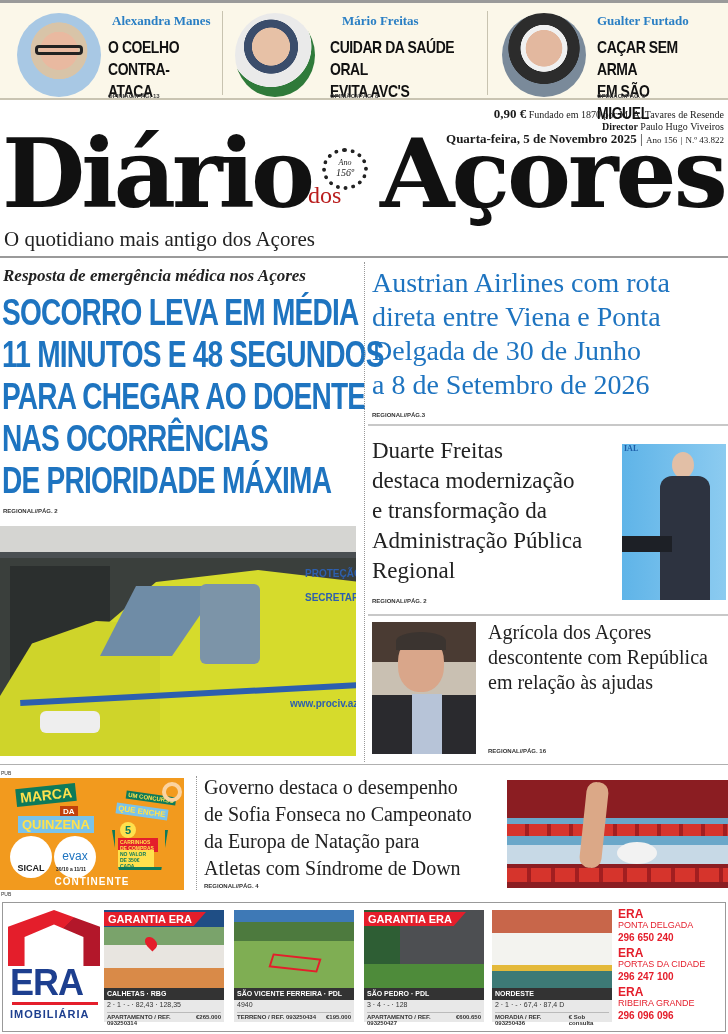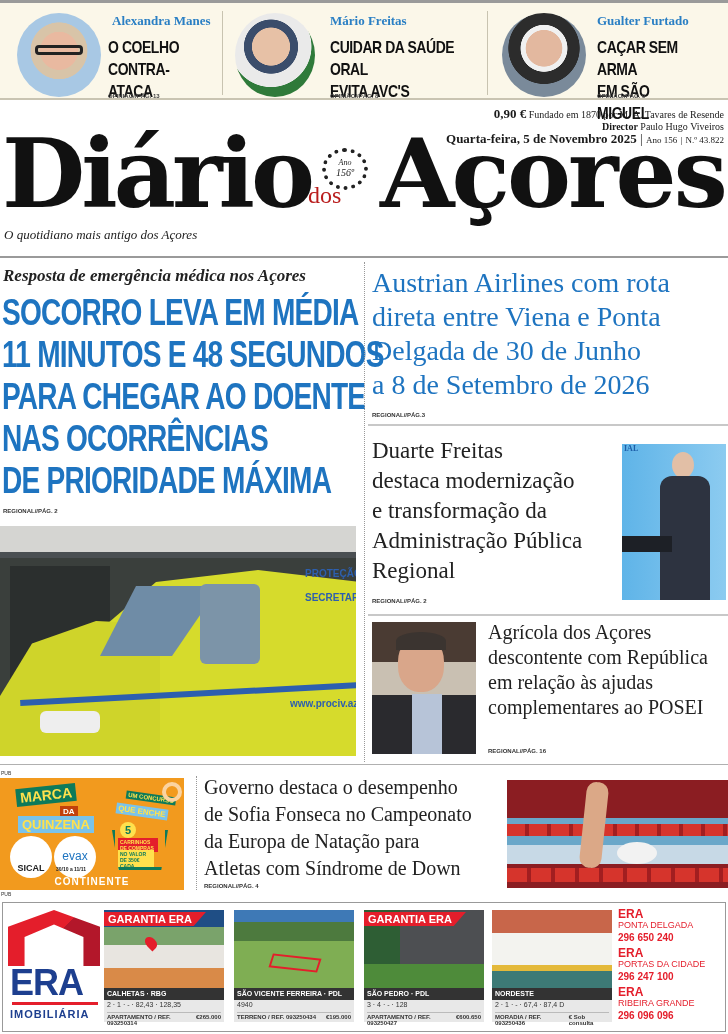--- a/index.html
+++ b/index.html
@@ -7,21 +7,21 @@
 .abs{position:absolute}
 .topbar{left:0;top:0;width:728px;height:100px;background:#fbf7e9;border-top:3px solid #9a9a9a;border-bottom:2px solid #c9c4b2}
 .op{position:absolute;top:4px;height:92px}
 .avatar{position:absolute;top:6px;width:84px;height:84px;border-radius:50%;overflow:hidden}
 .op-author{position:absolute;top:6px;font-family:"Liberation Serif",serif;color:#2a7fc4;font-size:13px;font-weight:bold}
 .op-title{position:absolute;top:30px;font-family:"Liberation Sans",sans-serif;font-weight:bold;font-size:17px;line-height:22px;letter-spacing:-0.5px;transform:scaleX(0.82);transform-origin:left top;color:#111}
 .op-ref{position:absolute;top:86px;font-family:"Liberation Sans",sans-serif;font-size:6px;font-weight:bold;color:#444}
 .vsep{position:absolute;top:8px;width:1px;height:84px;background:#c8c3b0}
 .mast-info{right:4px;top:108px;text-align:right;font-size:10px;line-height:12px}
 .mast-title{left:2px;top:124px;font-family:"DejaVu Serif","Liberation Serif",serif;font-weight:bold;font-size:96px;letter-spacing:-4px;line-height:100px;color:#111}
-.tagline{left:4px;top:227px;font-style:italic;font-size:13px;color:#222}
+.tagline{left:4px;top:227px;font-size:21px;color:#222}
 .rule{height:2px;background:#9a9a9a}
 .kicker{left:3px;top:266px;font-style:italic;font-weight:bold;font-size:17px;color:#222}
 .lead{left:2px;top:292px;width:360px;font-family:"Liberation Sans",sans-serif;font-weight:bold;font-size:36px;line-height:42px;color:#1e74c0;letter-spacing:-1px;transform:scaleX(0.78);transform-origin:left top;white-space:nowrap}
 .ref{font-family:"Liberation Sans",sans-serif;font-size:6px;font-weight:bold;color:#333}
 .hl{font-family:"Liberation Serif",serif;color:#222;font-size:23px;line-height:30px}
 .hl-blue{color:#1e74c0;font-size:28px;line-height:34px}
 .dotsep{width:0;border-left:1px dotted #999}
 .photo{overflow:hidden}
 .ad-card{position:absolute;top:910px;width:120px;height:112px;background:#e8e8e8}
 .ad-img{position:absolute;left:0;top:0;width:120px;height:78px}
@@ -42,21 +42,21 @@
     <div class="op-author" style="left:112px">Alexandra Manes</div>
     <div class="op-title" style="left:108px">
         <div>O COELHO</div>
         <div>CONTRA-ATACA</div>
       </div>
     <div class="op-ref" style="left:108px">OPINIÃO//PÁG. 13</div>
   </div>
   <div class="vsep" style="left:222px"></div>
   <div class="op" style="left:235px;width:250px">
     <div class="avatar" style="left:0;width:80px;background:radial-gradient(circle at 45% 40%,#e7c1a6 0 28%,#3b4d6b 29% 40%,#eaeaea 41% 60%,#2f7a3a 61%)"></div>
-    <div class="op-author" style="left:95px">Mário Freitas</div>
+    <div class="op-author" style="left:107px">Mário Freitas</div>
     <div class="op-title" style="left:95px">
         <div>CUIDAR DA SAÚDE ORAL</div>
         <div>EVITA AVC'S</div>
       </div>
     <div class="op-ref" style="left:95px">OPINIÃO//PÁG. 8</div>
   </div>
   <div class="vsep" style="left:487px"></div>
   <div class="op" style="left:490px;width:238px">
     <div class="avatar" style="left:12px;background:radial-gradient(circle at 50% 42%,#e3b89f 0 28%,#f0f0f0 29% 36%,#2c2c2c 37% 55%,#7a8a9a 56%)"></div>
     <div class="op-author" style="left:107px">Gualter Furtado</div>
@@ -141,21 +141,20 @@
 
 <div class="abs photo" style="left:372px;top:622px;width:104px;height:132px;background:linear-gradient(180deg,#4a3b33 0 30%,#c9c0b2 30% 55%,#2a2a2e 55%)">
   <div style="position:absolute;left:26px;top:14px;width:46px;height:56px;border-radius:45%;background:#d9a68a"></div>
   <div style="position:absolute;left:24px;top:10px;width:50px;height:18px;border-radius:50% 50% 0 0;background:#3b3430"></div>
   <div style="position:absolute;left:40px;top:72px;width:30px;height:60px;background:#b7c4d8"></div>
 </div>
 <div class="abs hl" style="left:488px;top:620px;width:240px;font-size:20px;line-height:25px">
   <div>Agrícola dos Açores</div>
   <div>descontente com República</div>
   <div>em relação às ajudas</div>
-  <div>complementares ao POSEI</div>
 </div>
 <div class="abs ref" style="left:488px;top:748px">REGIONAL//PÁG. 16</div>
 
 <div class="abs rule" style="left:0;top:764px;width:728px;height:1px;background:#b0b0b0"></div>
 
 <div class="abs ref" style="left:1px;top:770px;font-size:5px;font-weight:normal">PUB</div>
 <div class="abs" style="left:0;top:778px;width:184px;height:112px;background:#f29a1e;overflow:hidden;font-family:'Liberation Sans',sans-serif">
   <div style="position:absolute;left:16px;top:8px;background:#0e7a5a;color:#ffe14d;font-weight:bold;font-size:14px;padding:1px 4px;transform:rotate(-6deg)">MARCA</div>
   <div style="position:absolute;left:60px;top:28px;background:#c2410c;color:#fff;font-weight:bold;font-size:8px;padding:1px 3px">DA</div>
   <div style="position:absolute;left:18px;top:38px;background:#7bc3ea;color:#ffe14d;font-weight:bold;font-size:13px;padding:1px 4px">QUINZENA</div>

